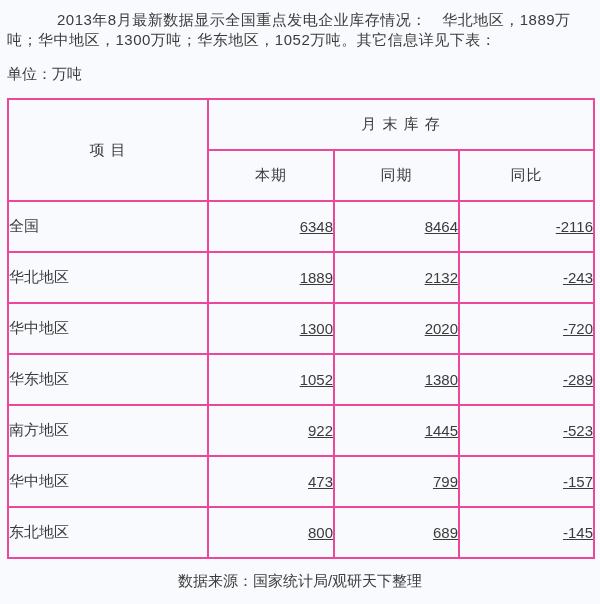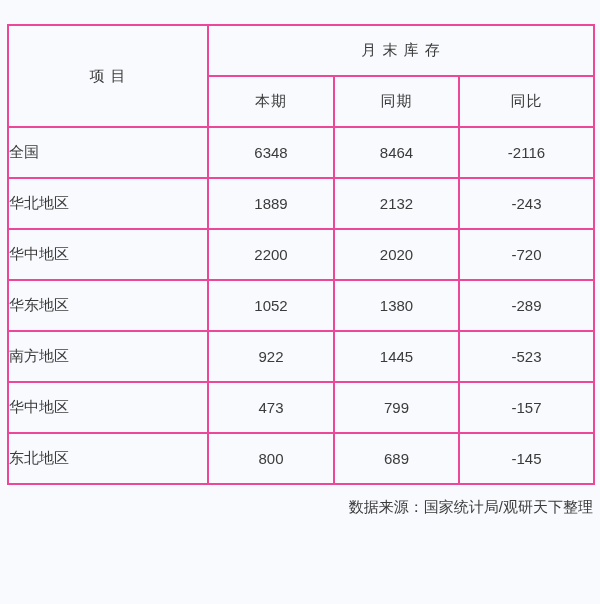--- a/index.html
+++ b/index.html
@@ -44,35 +44,37 @@
     font-weight: normal;
     vertical-align: middle;
     background: #f8fafd;
   }
   .inv th { text-align: center; letter-spacing: 1px; }
   .col-item { width: 200px; }
   .col-cur  { width: 126px; }
   .col-same { width: 125px; }
   .col-yoy  { width: 135px; }
   .cell-name { text-align: left; padding-left: 11px; margin-top: 8px; }
-  .cell-num  { text-align: center; padding-right: 9px; }
+  .cell-num  { text-align: right; padding-right: 9px; text-decoration: underline; }
   .source {
     margin: 12px 0 0 0;
     width: 586px;
-    text-align: right;
+    text-align: center;
     font-size: 15px;
     line-height: 20px;
   }
 </style>
 </head>
 <body>
 
 <div class="page">
 
+  <p class="intro">2013年8月最新数据显示全国重点发电企业库存情况：　华北地区，1889万吨；华中地区，1300万吨；华东地区，1052万吨。其它信息详见下表：</p>
 
+  <p class="unit">单位：万吨</p>
 
   <table class="inv">
     <colgroup>
       <col class="col-item">
         <col class="col-cur">
         <col class="col-same">
         <col class="col-yoy">
     </colgroup>
     <thead>
       <tr>
@@ -93,21 +95,21 @@
         <td class="cell-num">-2116</td>
       </tr>
       <tr>
         <td class="cell-name">华北地区</td>
         <td class="cell-num">1889</td>
         <td class="cell-num">2132</td>
         <td class="cell-num">-243</td>
       </tr>
       <tr>
         <td class="cell-name">华中地区</td>
-        <td class="cell-num">2200</td>
+        <td class="cell-num">1300</td>
         <td class="cell-num">2020</td>
         <td class="cell-num">-720</td>
       </tr>
       <tr>
         <td class="cell-name">华东地区</td>
         <td class="cell-num">1052</td>
         <td class="cell-num">1380</td>
         <td class="cell-num">-289</td>
       </tr>
       <tr>

